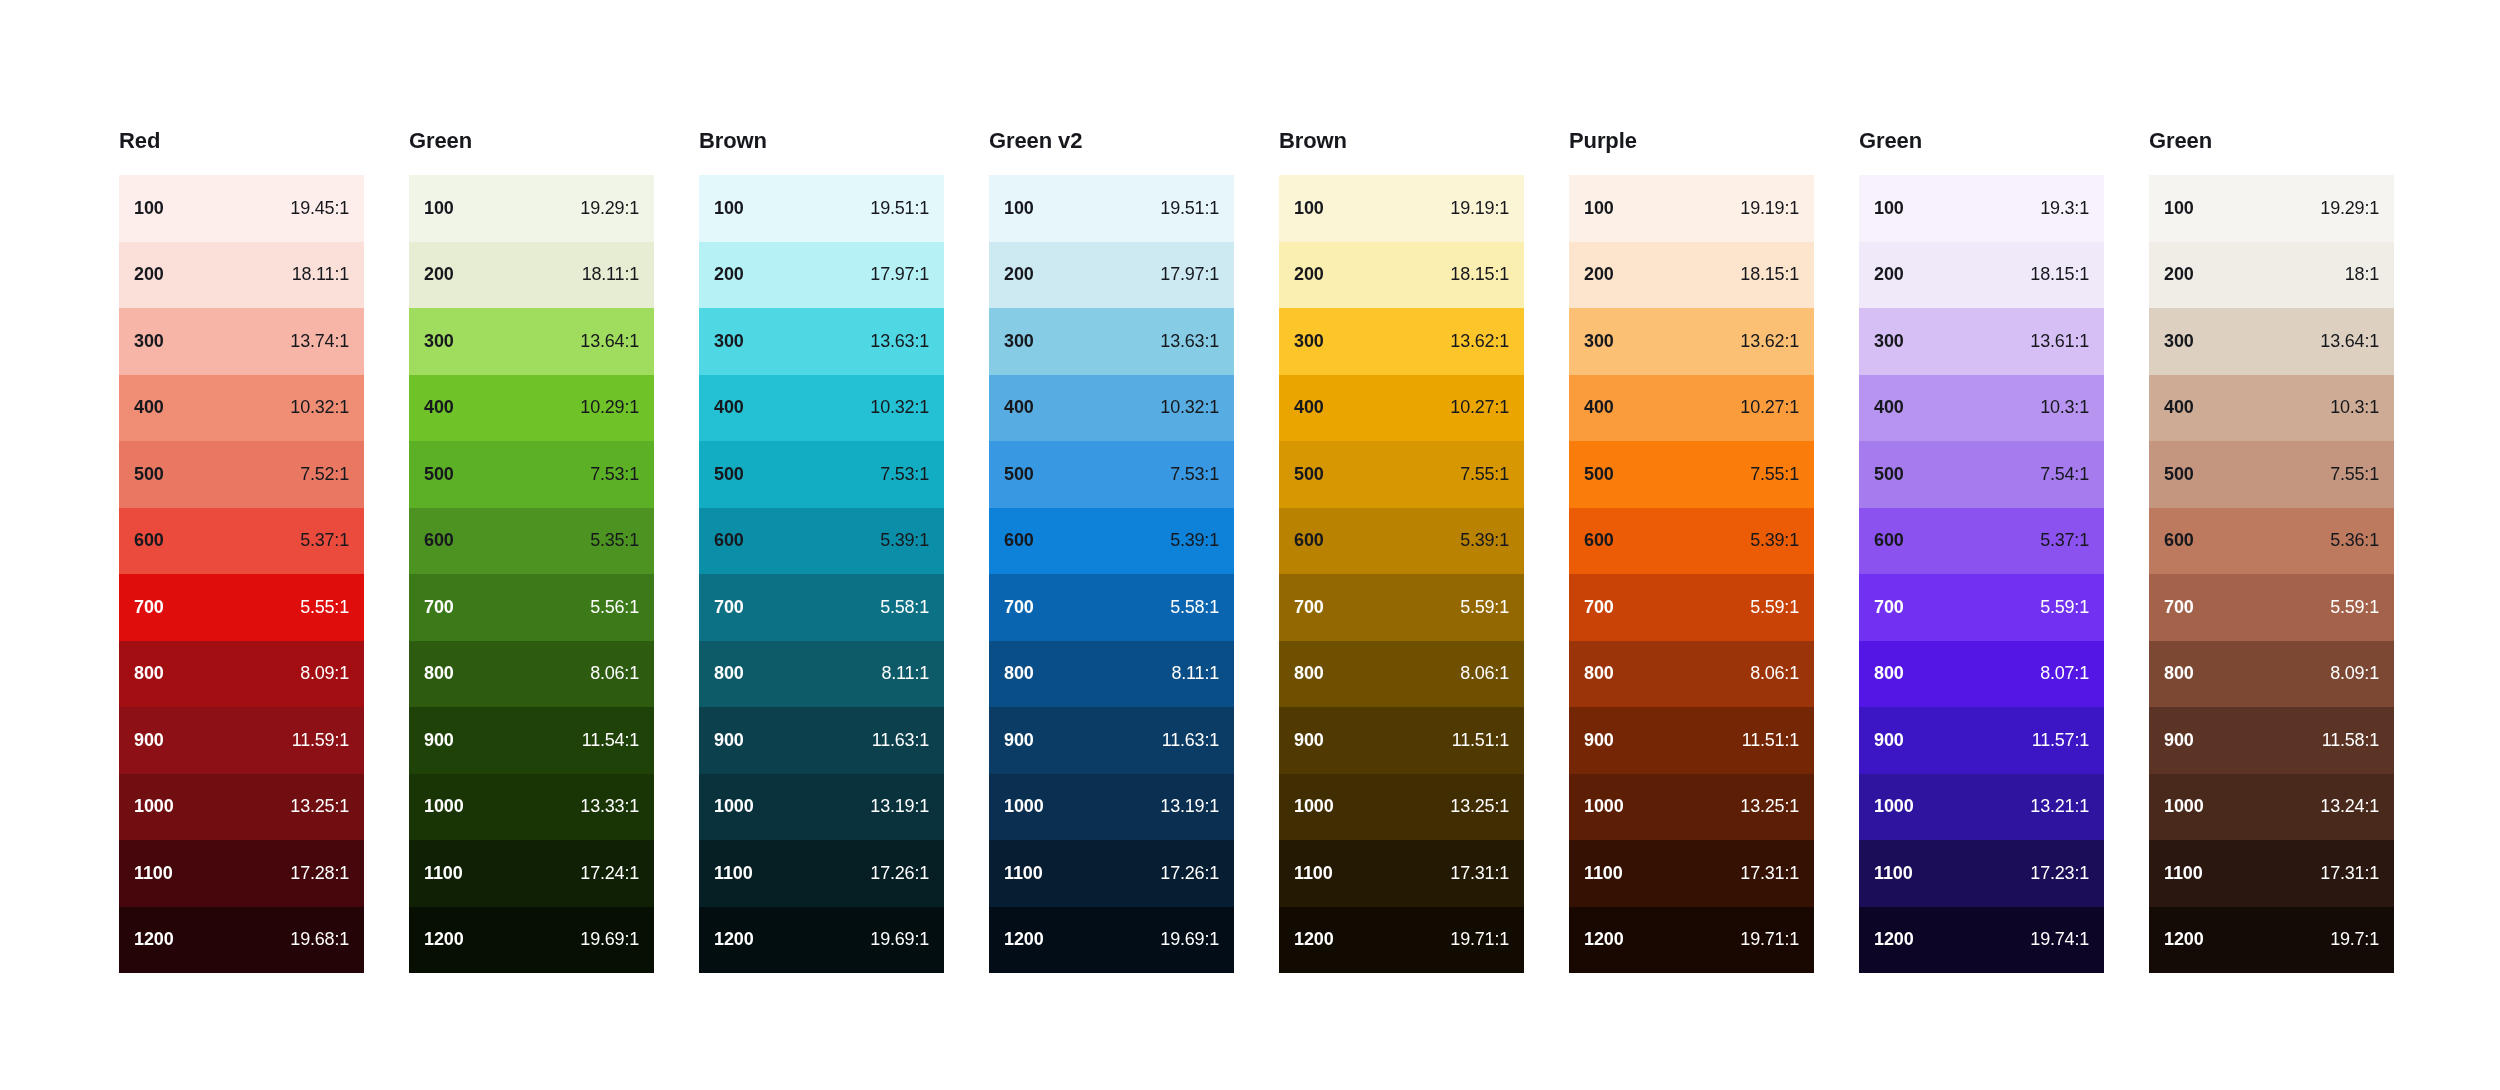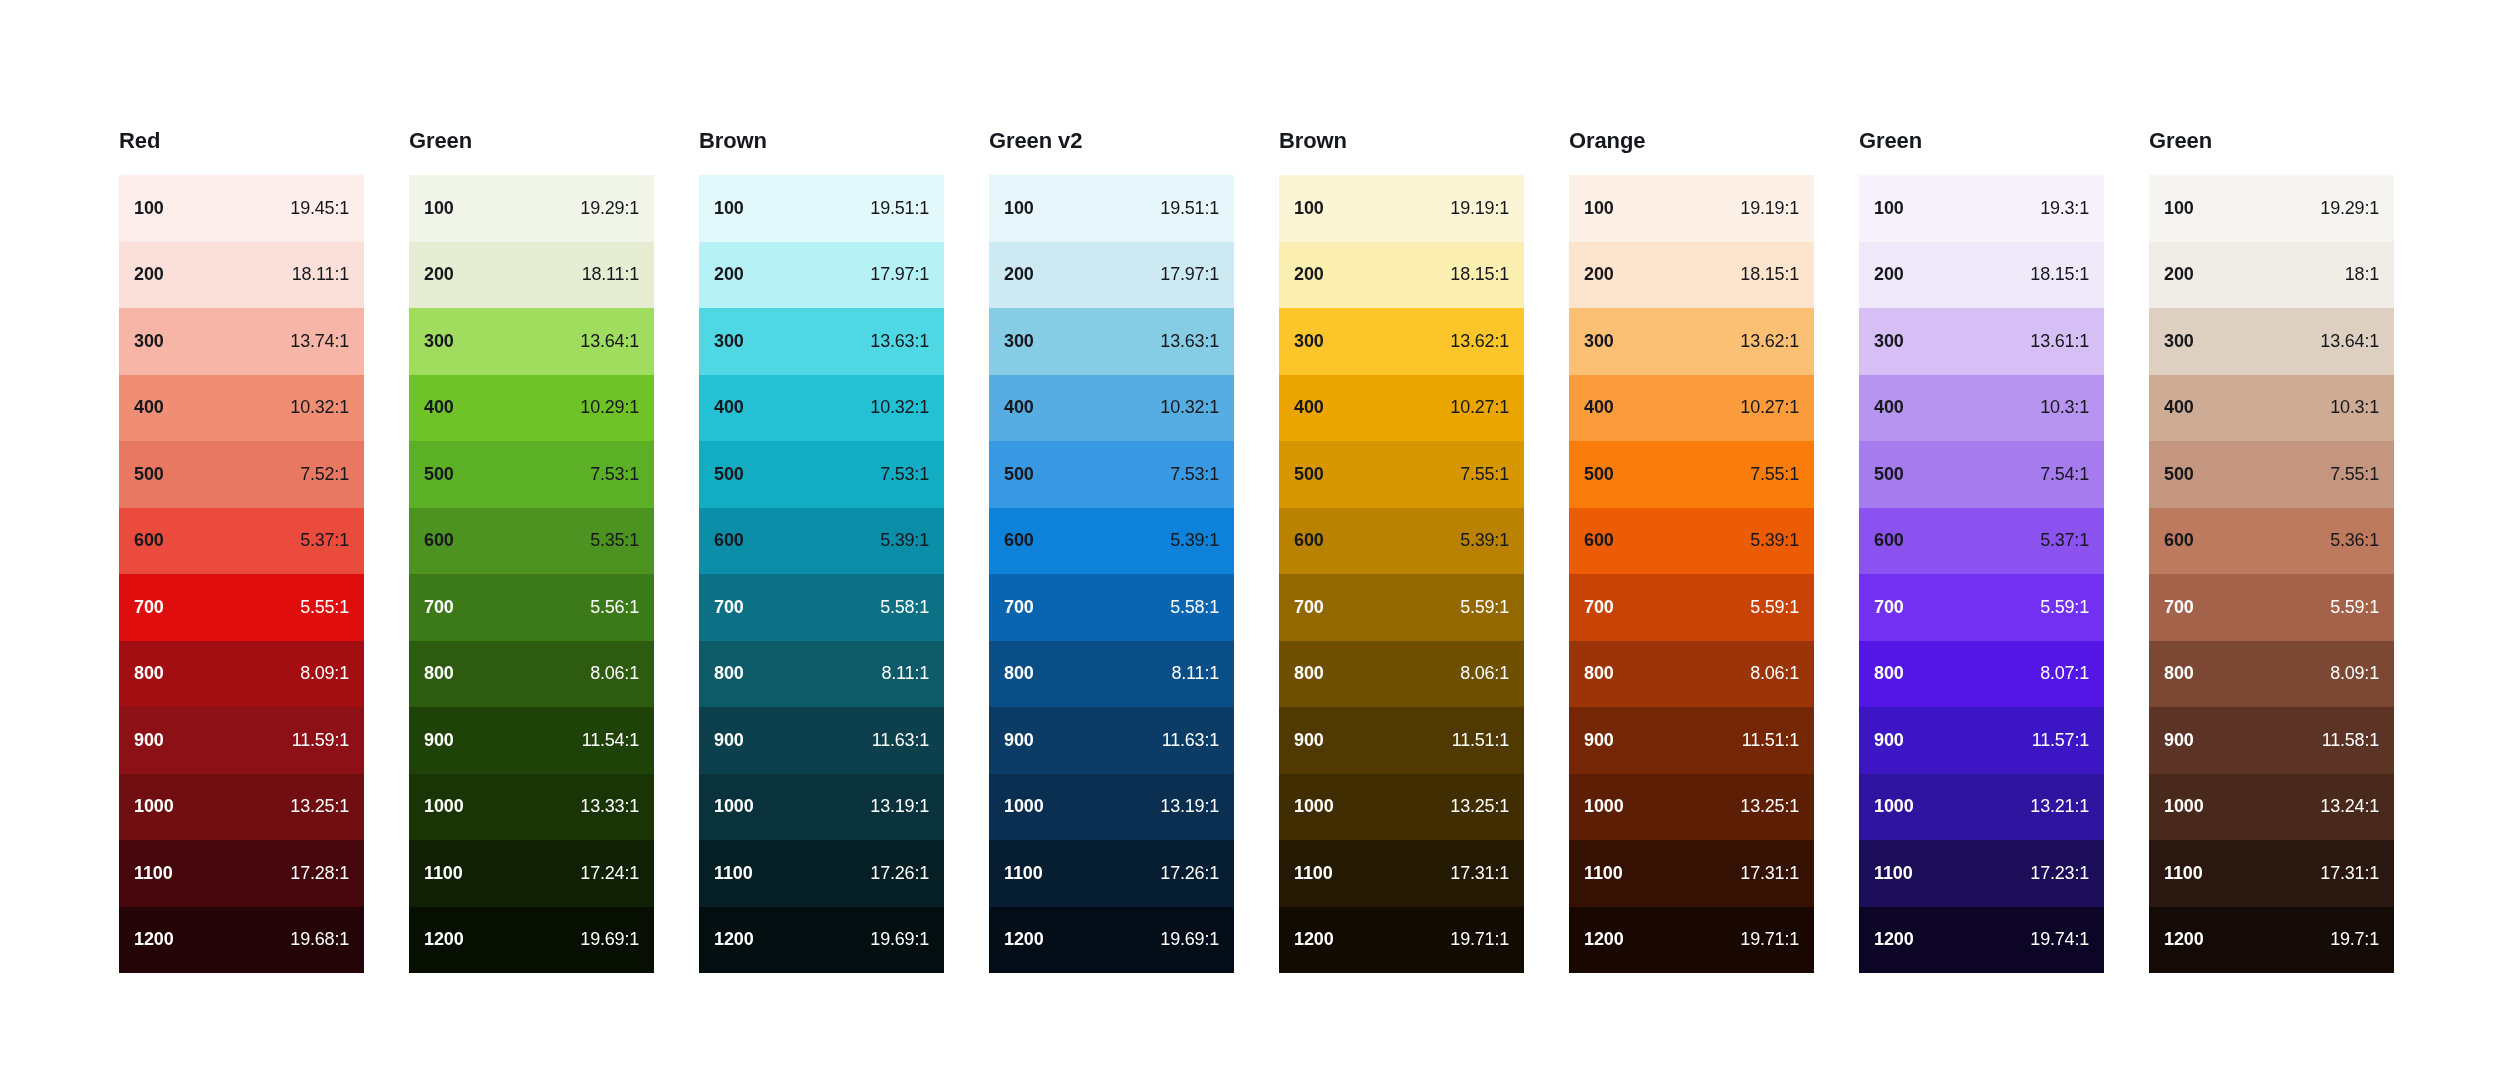--- a/index.html
+++ b/index.html
@@ -317,21 +317,21 @@
           <span class="swatch-step">1100</span>
           <span class="swatch-ratio">17.31:1</span>
         </div>
         <div class="swatch-row" style="background-color: rgb(17, 11, 1); color: rgb(255, 255, 255);">
           <span class="swatch-step">1200</span>
           <span class="swatch-ratio">19.71:1</span>
         </div>
       </div>
     </div>
     <div class="palette-column">
-      <div class="column-title">Orange</div>
+      <div class="column-title">Purple</div>
       <div class="swatch-stack">
         <div class="swatch-row" style="background-color: rgb(253, 241, 231); color: rgb(22, 24, 29);">
           <span class="swatch-step">100</span>
           <span class="swatch-ratio">19.19:1</span>
         </div>
         <div class="swatch-row" style="background-color: rgb(253, 228, 205); color: rgb(22, 24, 29);">
           <span class="swatch-step">200</span>
           <span class="swatch-ratio">18.15:1</span>
         </div>
         <div class="swatch-row" style="background-color: rgb(252, 192, 116); color: rgb(22, 24, 29);">

